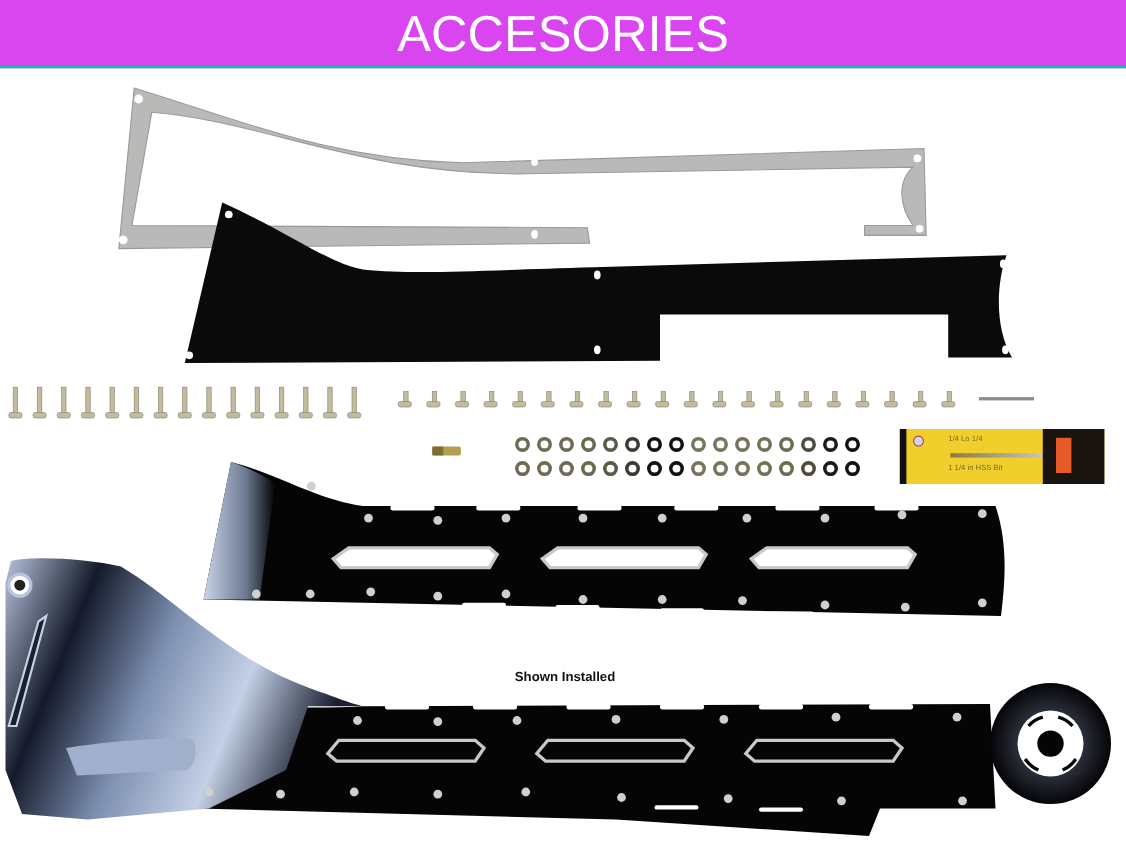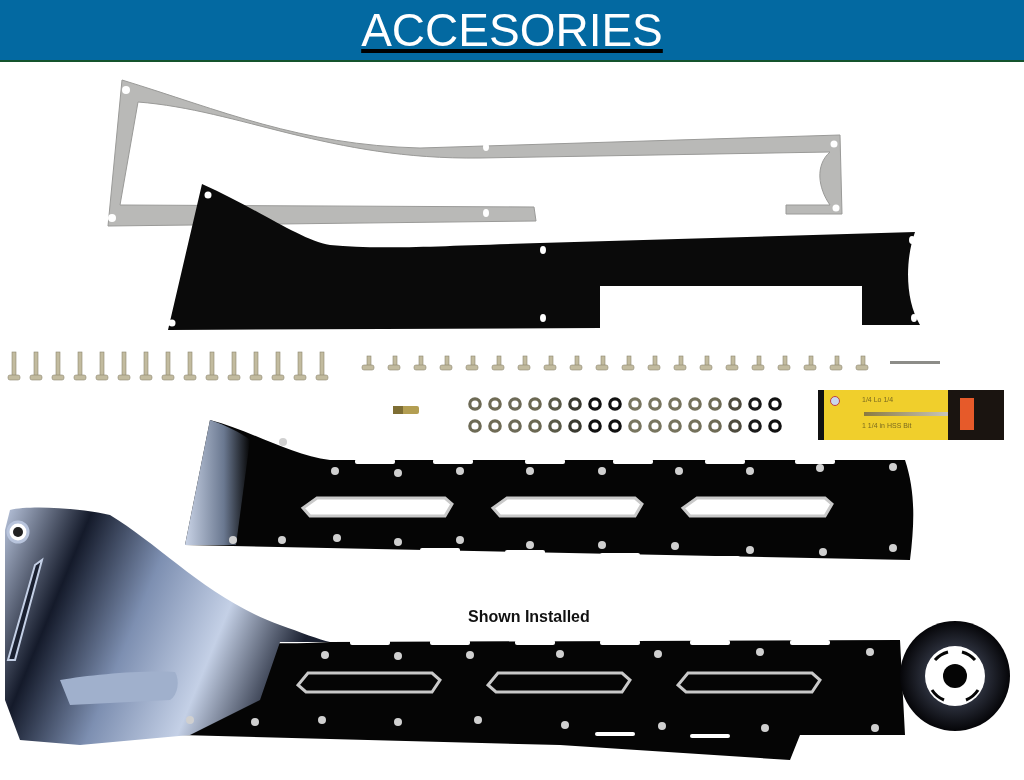--- a/index.html
+++ b/index.html
@@ -1,20 +1,20 @@
 <!DOCTYPE html>
 <html><head>
 <meta charset="utf-8">
 <style>
   html,body{margin:0;padding:0;background:#fff;}
   body{width:1024px;height:780px;position:relative;overflow:hidden;font-family:"Liberation Sans",sans-serif;}
-  .header{position:absolute;left:0;top:0;width:1024px;height:60px;background:#0369a1;border-bottom:2px solid #14532d;
-    display:flex;align-items:center;justify-content:center;text-decoration:underline;}
+  .header{position:absolute;left:0;top:0;width:1024px;height:60px;background:#d946ef;border-bottom:2px solid #14b8a6;
+    display:flex;align-items:center;justify-content:center;}
   .header-title{color:#fff;font-size:46px;letter-spacing:0px;font-family:"Liberation Sans",sans-serif;}
-  .caption{position:absolute;left:468px;top:608px;font-size:16px;font-weight:bold;color:#111;font-family:"Liberation Sans",sans-serif;}
+  .caption{position:absolute;left:468px;top:608px;font-size:12px;font-weight:bold;color:#111;font-family:"Liberation Sans",sans-serif;}
   .layer{position:absolute;left:0;top:0;}
   .pkg{position:absolute;left:818px;top:390px;width:186px;height:50px;background:#f0cf2c;border-left:6px solid #111;box-sizing:border-box;}
   .pkg-end{position:absolute;right:0;top:0;width:56px;height:50px;background:#1a1410;}
   .pkg-red{position:absolute;right:30px;top:8px;width:14px;height:32px;background:#e65a2a;}
   .pkg-bit{position:absolute;left:40px;top:22px;width:86px;height:4px;background:linear-gradient(90deg,#8a7a40,#c9c7bd);}
   .pkg-flag{position:absolute;left:6px;top:6px;width:10px;height:10px;border-radius:50%;background:#c9d6ee;border:1px solid #c04040;box-sizing:border-box;}
   .pkg-txt{position:absolute;left:38px;font-size:7px;color:#7a6a20;font-family:"Liberation Sans",sans-serif;}
 </style>
 </head>
 <body>

